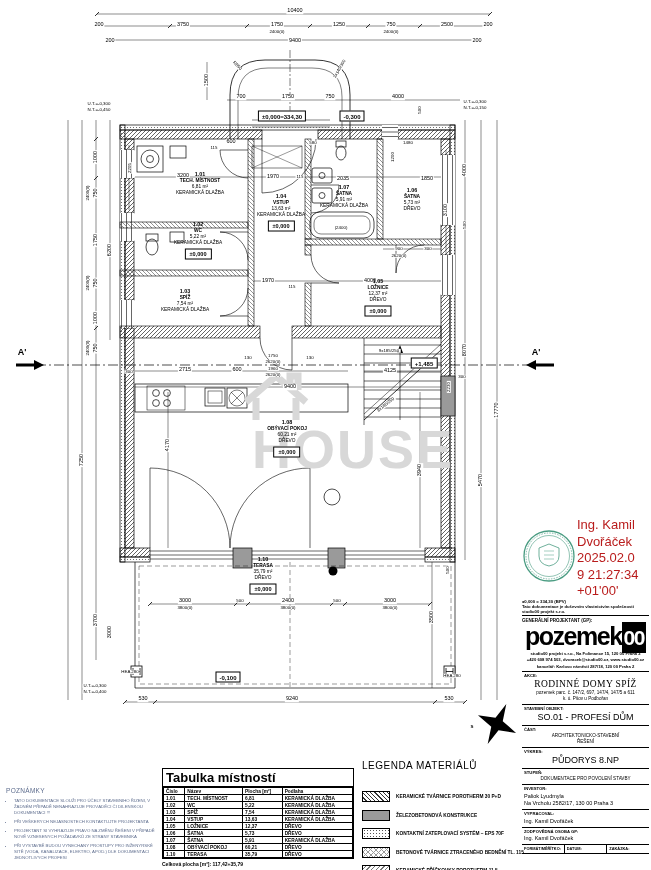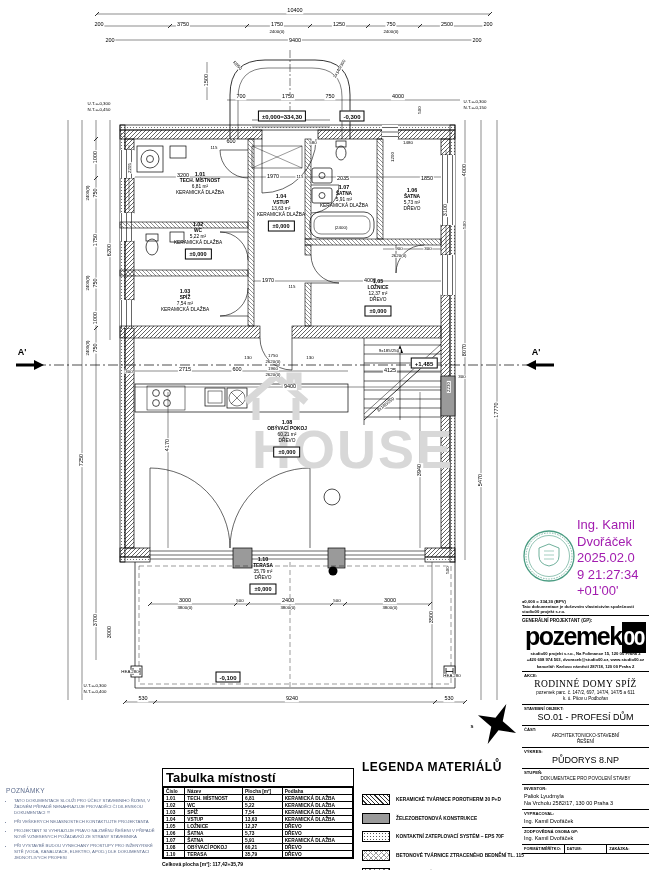--- a/index.html
+++ b/index.html
@@ -24,21 +24,21 @@
              margin-top:2px;font-size:5.6px;font-weight:bold;}
 
   
   .wm{position:absolute;left:238px;top:368px;width:230px;text-align:center;color:#d8d8d8;
       pointer-events:none;}
   .wm-main{font-size:54px;font-weight:bold;letter-spacing:2px;line-height:50px;}
   .wm-sub{font-size:27px;font-weight:bold;letter-spacing:9px;line-height:30px;}
 
   
   .sig{position:absolute;left:577px;top:517px;width:74px;font-size:13px;line-height:16.5px;
-       color:#a21caf;}
+       color:#b91c1c;}
 
   
   .studio{position:absolute;left:522px;top:599px;width:127px;}
   .s-l1{font-size:4.3px;font-weight:bold;}
   .s-copy{font-size:4.2px;font-weight:bold;border-bottom:0.9px solid #000;padding-bottom:1px;}
   .s-gp{font-size:4.5px;font-weight:bold;margin-top:1.5px;}
   .logo{text-align:center;font-size:25px;font-weight:bold;letter-spacing:-1.5px;line-height:25px;margin:1px 0;}
   .logo .badge{background:#000;color:#fff;padding:4px 2px;font-size:21px;}
   .addr{font-size:4.2px;font-weight:bold;text-align:center;line-height:1.55;}
 
@@ -61,21 +61,21 @@
   .rt{position:absolute;left:162px;top:768px;width:192px;}
   .rt-box{border:1px solid #000;}
   .rt-title{font-size:13px;font-weight:bold;padding:1px 3px;border-bottom:0.7px solid #000;}
   .rt table{border-collapse:collapse;width:100%;}
   .rt th,.rt td{border:0.6px solid #000;font-size:4.8px;padding:0.5px 2px;text-align:left;
                 font-weight:bold;white-space:nowrap;}
   .rt-total{font-size:5px;font-weight:bold;margin-top:2px;}
 
   
   .legend{position:absolute;left:362px;top:760px;width:165px;}
-  .lg-title{font-size:12px;font-weight:bold;letter-spacing:0.5px;margin-bottom:20px;}
+  .lg-title{font-size:10px;font-weight:normal;letter-spacing:0.5px;margin-bottom:20px;}
   .lg-item{display:flex;align-items:center;gap:6px;margin-bottom:7.5px;}
   .sw{width:26px;height:9px;border:0.6px solid #000;flex:0 0 auto;}
   .sw-diag{background:repeating-linear-gradient(45deg,#fff 0 2px,#333 2px 3px);}
   .sw-solid{background:#9a9a9a;}
   .sw-dots{background-image:radial-gradient(#555 0.7px,transparent 0.9px);background-size:3px 3px;}
   .sw-cross{background:repeating-linear-gradient(45deg,transparent 0 3px,#999 3px 3.7px),
             repeating-linear-gradient(-45deg,transparent 0 3px,#999 3px 3.7px);}
   .sw-back{background:repeating-linear-gradient(-45deg,#fff 0 2.5px,#777 2.5px 3.3px);}
   .lg-label{font-size:4.8px;font-weight:bold;}
 

